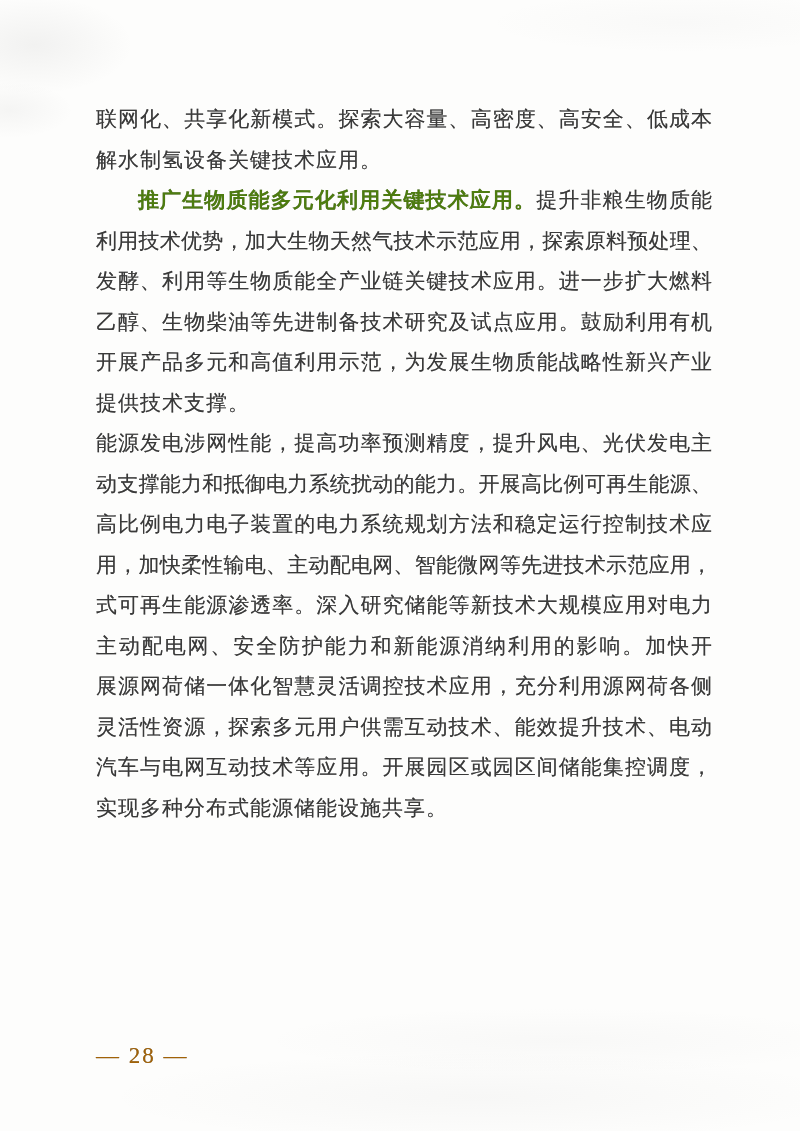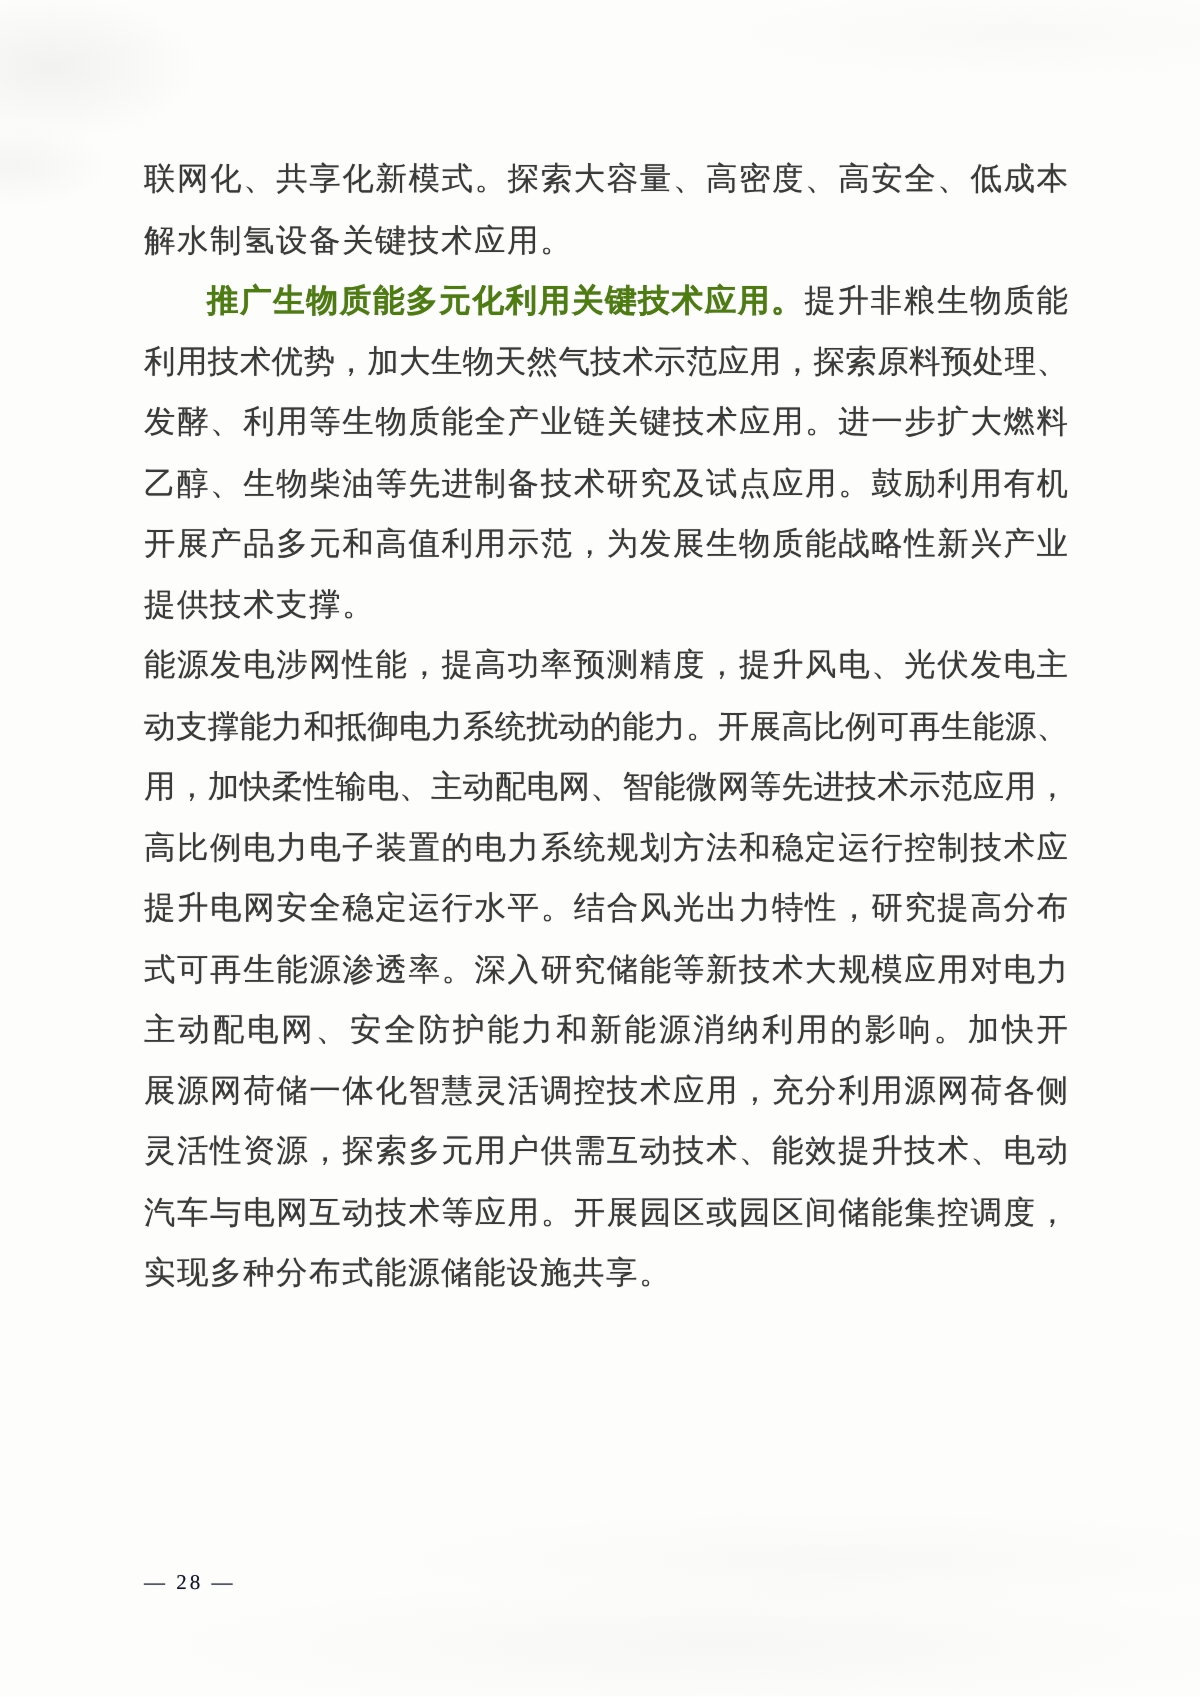--- a/index.html
+++ b/index.html
@@ -51,23 +51,23 @@
     text-indent: 2em;
   }
   .line b {
     font-weight: bold;
     color: #4d7c0f;
   }
   .footer {
     position: absolute;
     left: 96px;
     top: 1042px;
-    font-size: 14px;
+    font-size: 23px;
     line-height: 28px;
-    color: #0f172a;
+    color: #a16207;
     letter-spacing: 2px;
     text-shadow: 0 0 0.6px rgba(70,70,70,0.6);
     font-family: Liberation Serif, serif;
   }
 </style>
 </head>
 <body>
 
 <div class="page">
   <div class="content">
@@ -82,23 +82,22 @@
       <div class="line">利用技术优势，加大生物天然气技术示范应用，探索原料预处理、</div>
       <div class="line">发酵、利用等生物质能全产业链关键技术应用。进一步扩大燃料</div>
       <div class="line">乙醇、生物柴油等先进制备技术研究及试点应用。鼓励利用有机</div>
       <div class="line">开展产品多元和高值利用示范，为发展生物质能战略性新兴产业</div>
       <div class="line last">提供技术支撑。</div>
     </div>
 
     <div class="para">
       <div class="line">能源发电涉网性能，提高功率预测精度，提升风电、光伏发电主</div>
       <div class="line">动支撑能力和抵御电力系统扰动的能力。开展高比例可再生能源、</div>
+      <div class="line">高比例电力电子装置的电力系统规划方法和稳定运行控制技术应</div>
       <div class="line">用，加快柔性输电、主动配电网、智能微网等先进技术示范应用，</div>
-      <div class="line">高比例电力电子装置的电力系统规划方法和稳定运行控制技术应</div>
-      <div class="line">提升电网安全稳定运行水平。结合风光出力特性，研究提高分布</div>
       <div class="line">式可再生能源渗透率。深入研究储能等新技术大规模应用对电力</div>
       <div class="line">主动配电网、安全防护能力和新能源消纳利用的影响。加快开</div>
       <div class="line">展源网荷储一体化智慧灵活调控技术应用，充分利用源网荷各侧</div>
       <div class="line">灵活性资源，探索多元用户供需互动技术、能效提升技术、电动</div>
       <div class="line">汽车与电网互动技术等应用。开展园区或园区间储能集控调度，</div>
       <div class="line last">实现多种分布式能源储能设施共享。</div>
     </div>
 
   </div>
 

